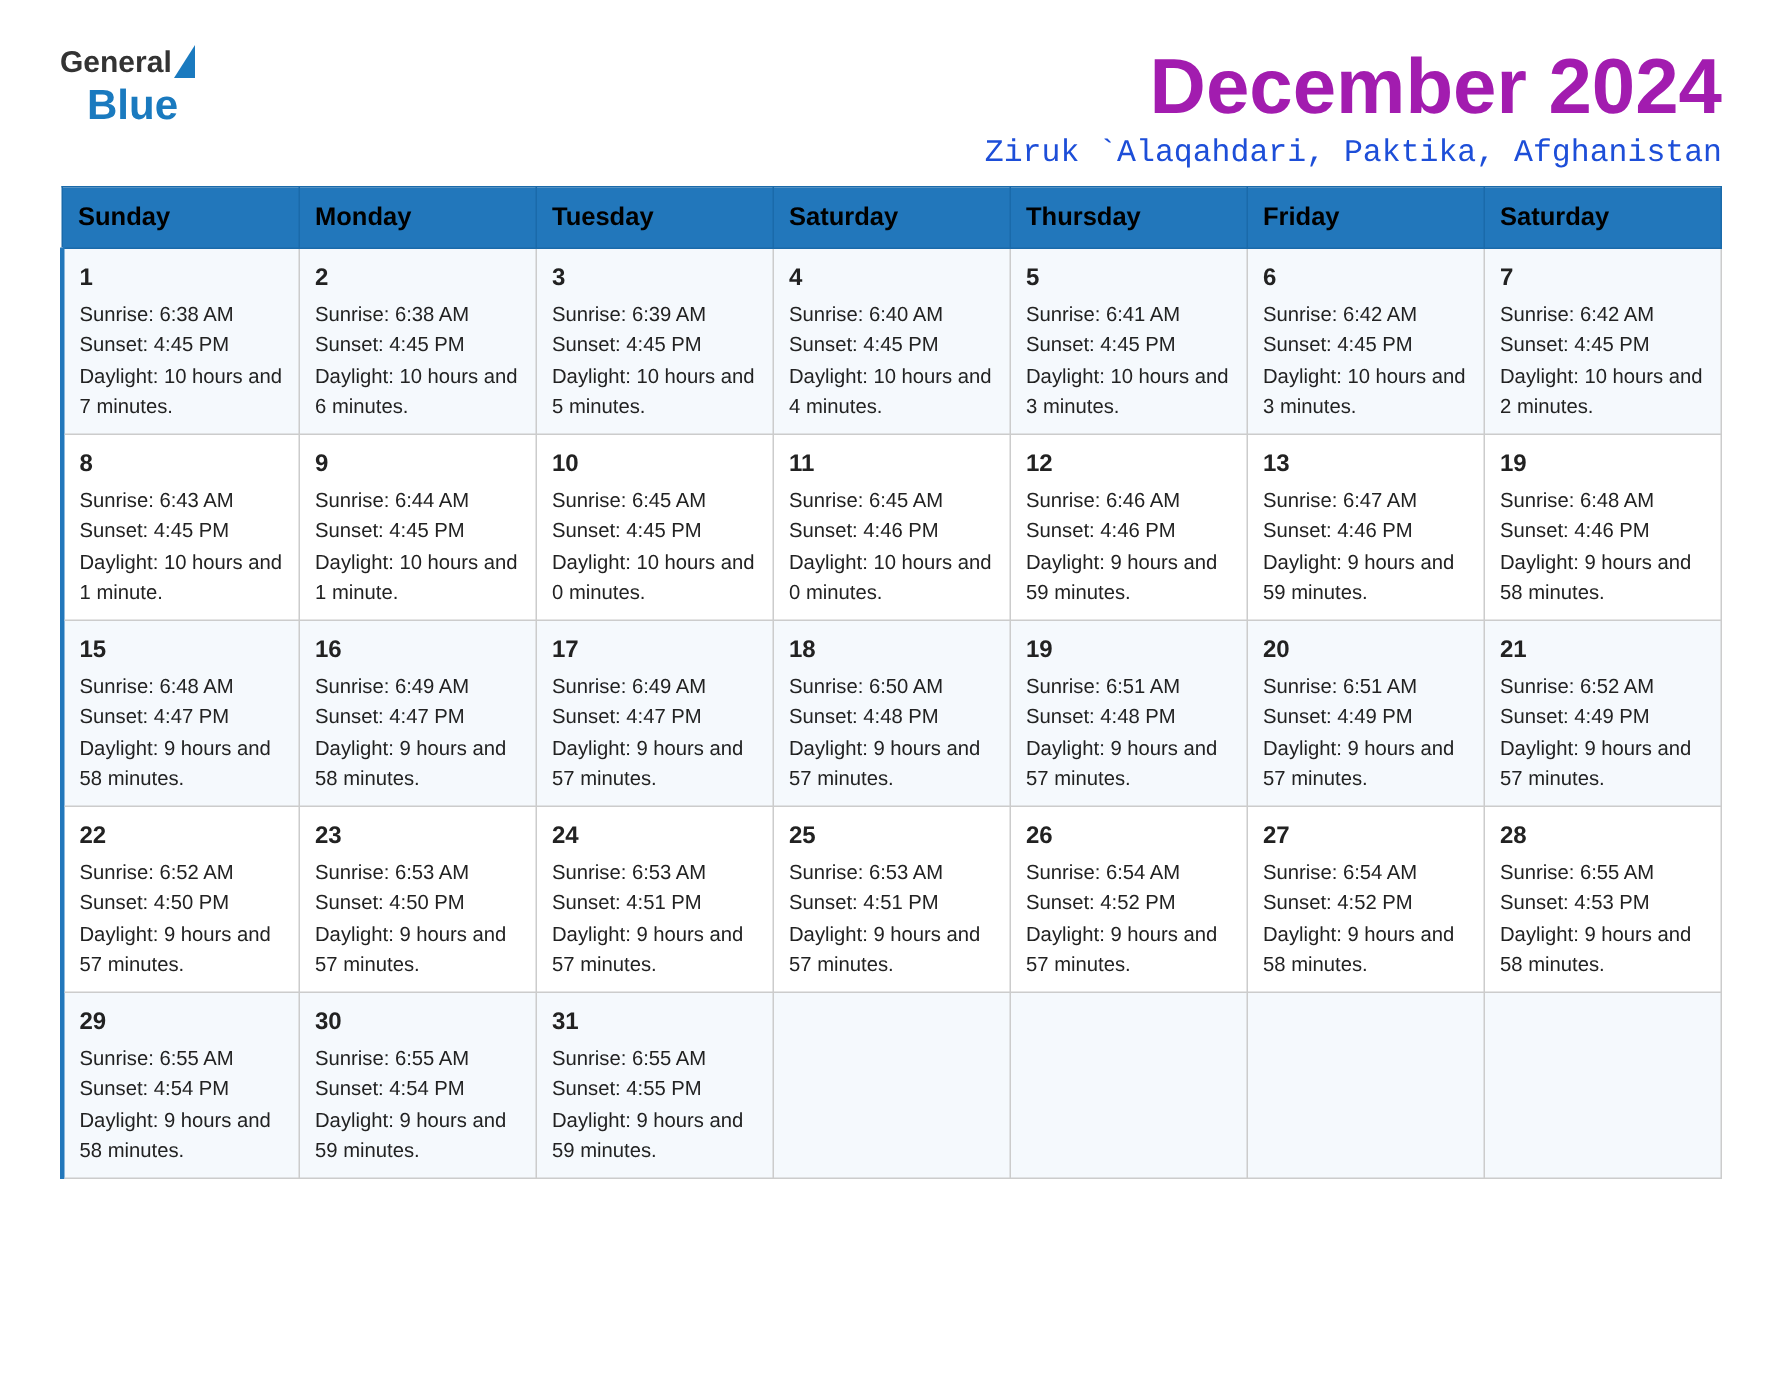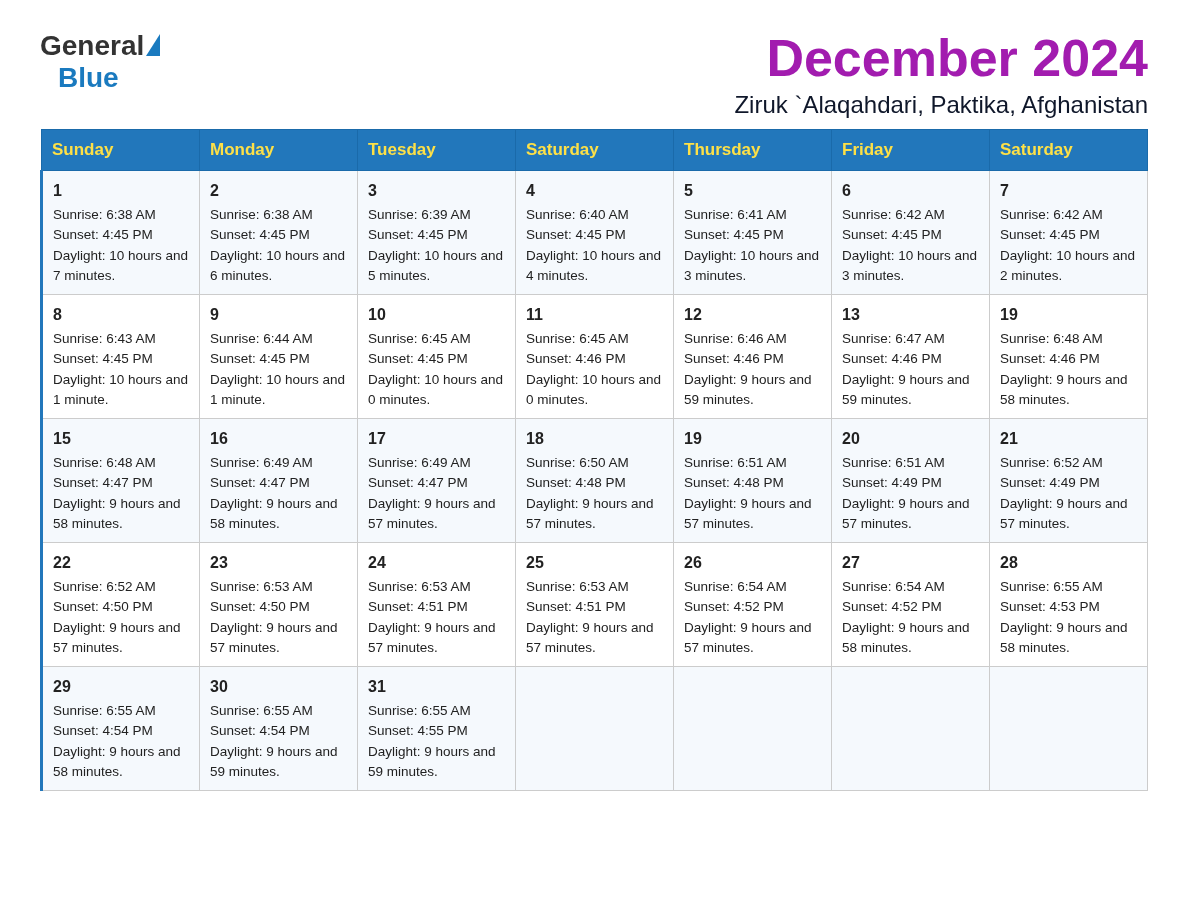--- a/index.html
+++ b/index.html
@@ -17,21 +17,21 @@
       margin-bottom: 10px;
     }
     .logo {
       display: flex;
       flex-direction: column;
       align-items: flex-start;
     }
     .logo-text {
       display: flex;
       align-items: center;
-      font-size: 28px;
+      font-size: 20px;
       font-weight: bold;
       color: #333;
     }
     .logo-general { color: #333; }
     .logo-blue { color: #1a7abf; }
     .logo-triangle {
       width: 0;
       height: 0;
       border-left: 14px solid transparent;
       border-bottom: 22px solid #1a7abf;
@@ -41,33 +41,34 @@
     .title-block {
       text-align: right;
     }
     .title-block h1 {
       font-size: 52px;
       font-weight: bold;
       color: #a21caf;
       line-height: 1.1;
     }
     .title-block h2 {
-      font-size: 24px;
+      font-size: 21px;
       font-weight: normal;
-      color: #0f172a;
+      color: #1d4ed8;
       margin-top: 4px;
+      font-family: Liberation Mono, monospace;
     }
     table {
       width: 100%;
       border-collapse: collapse;
       margin-top: 10px;
     }
     thead tr th {
       background-color: #2277bb;
-      color: #fde047;
+      color: #000000;
       font-size: 17px;
       font-weight: bold;
       padding: 10px 10px;
       text-align: left;
       border: 1px solid #1a6aaa;
     }
     tbody tr td {
       vertical-align: top;
       padding: 8px 10px;
       font-size: 13.5px;

